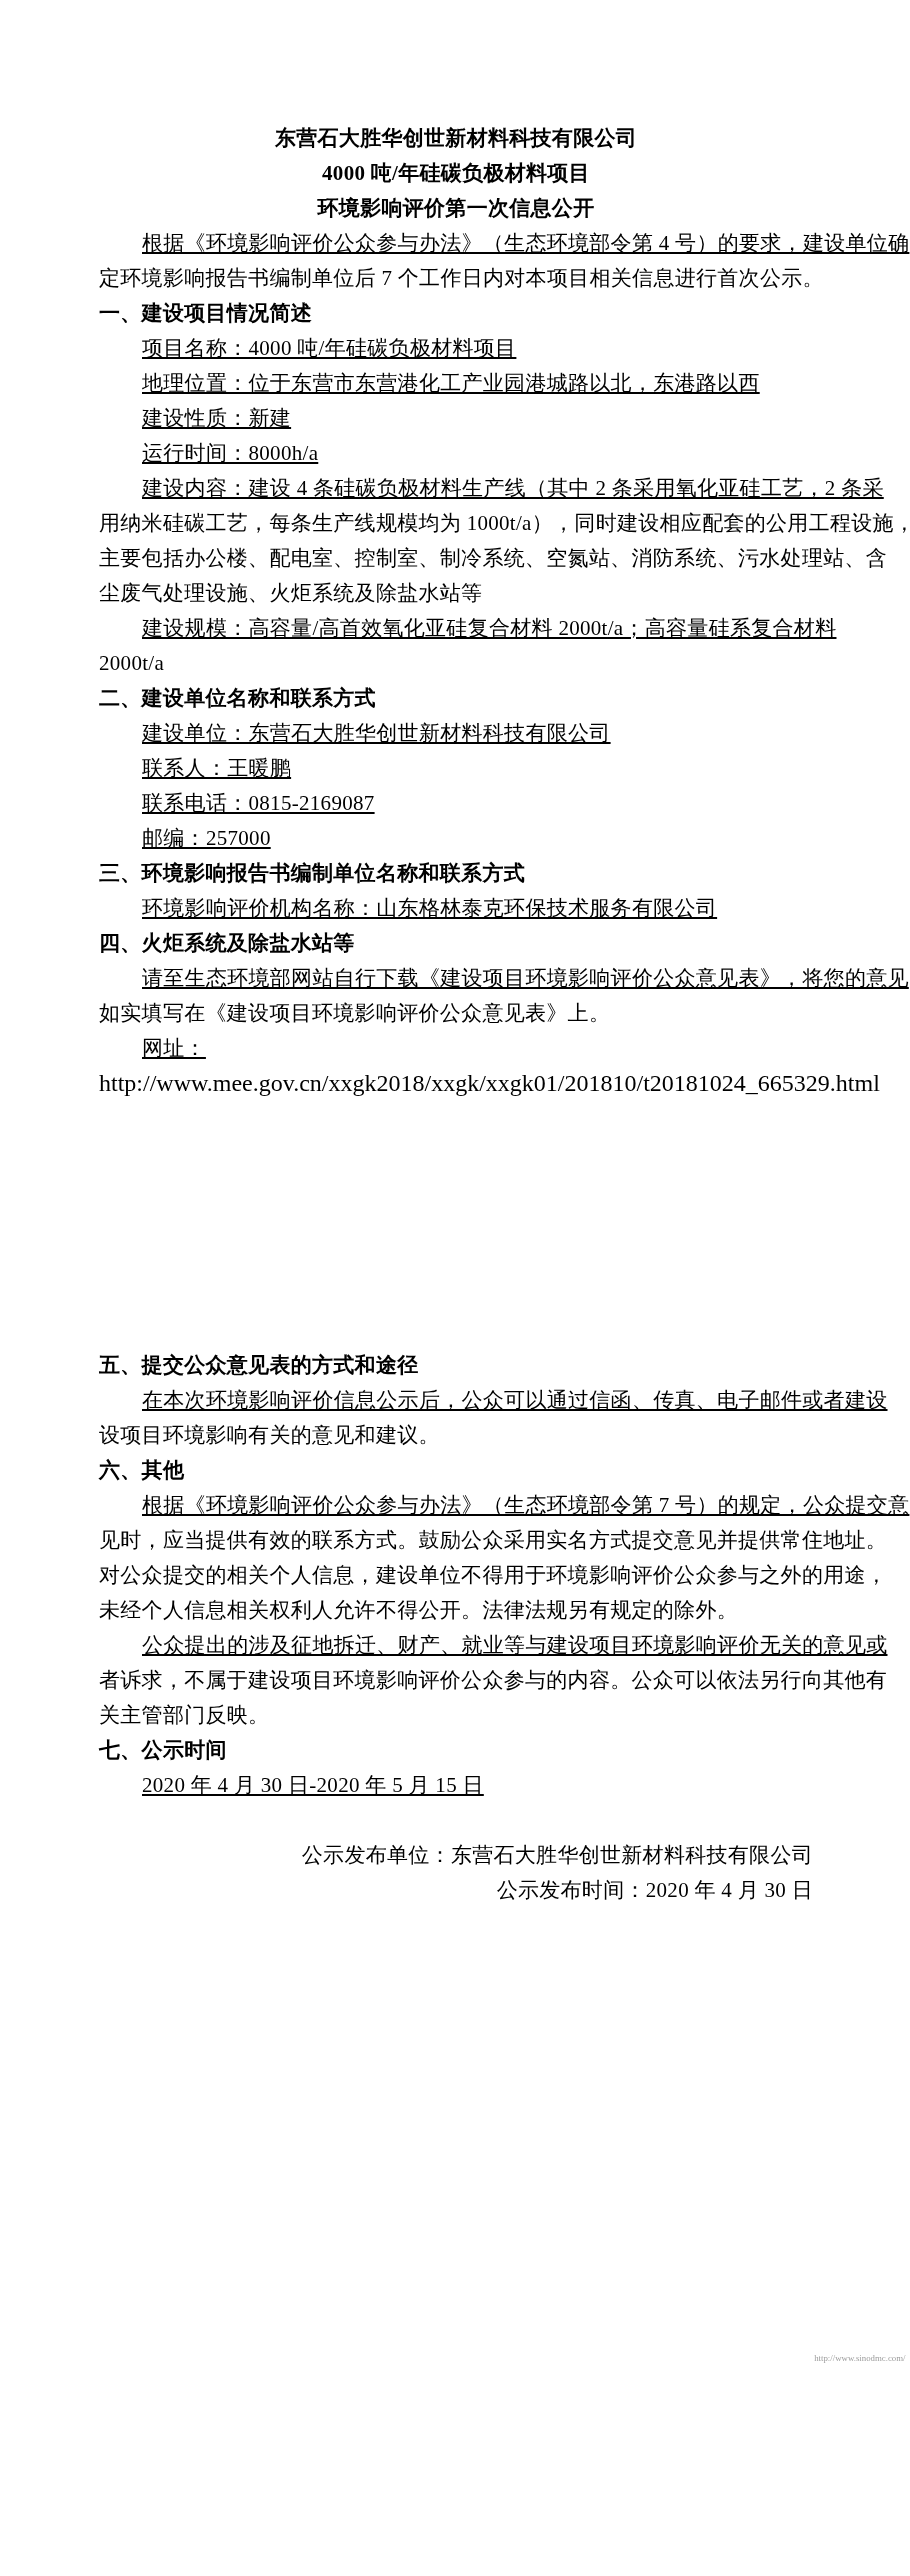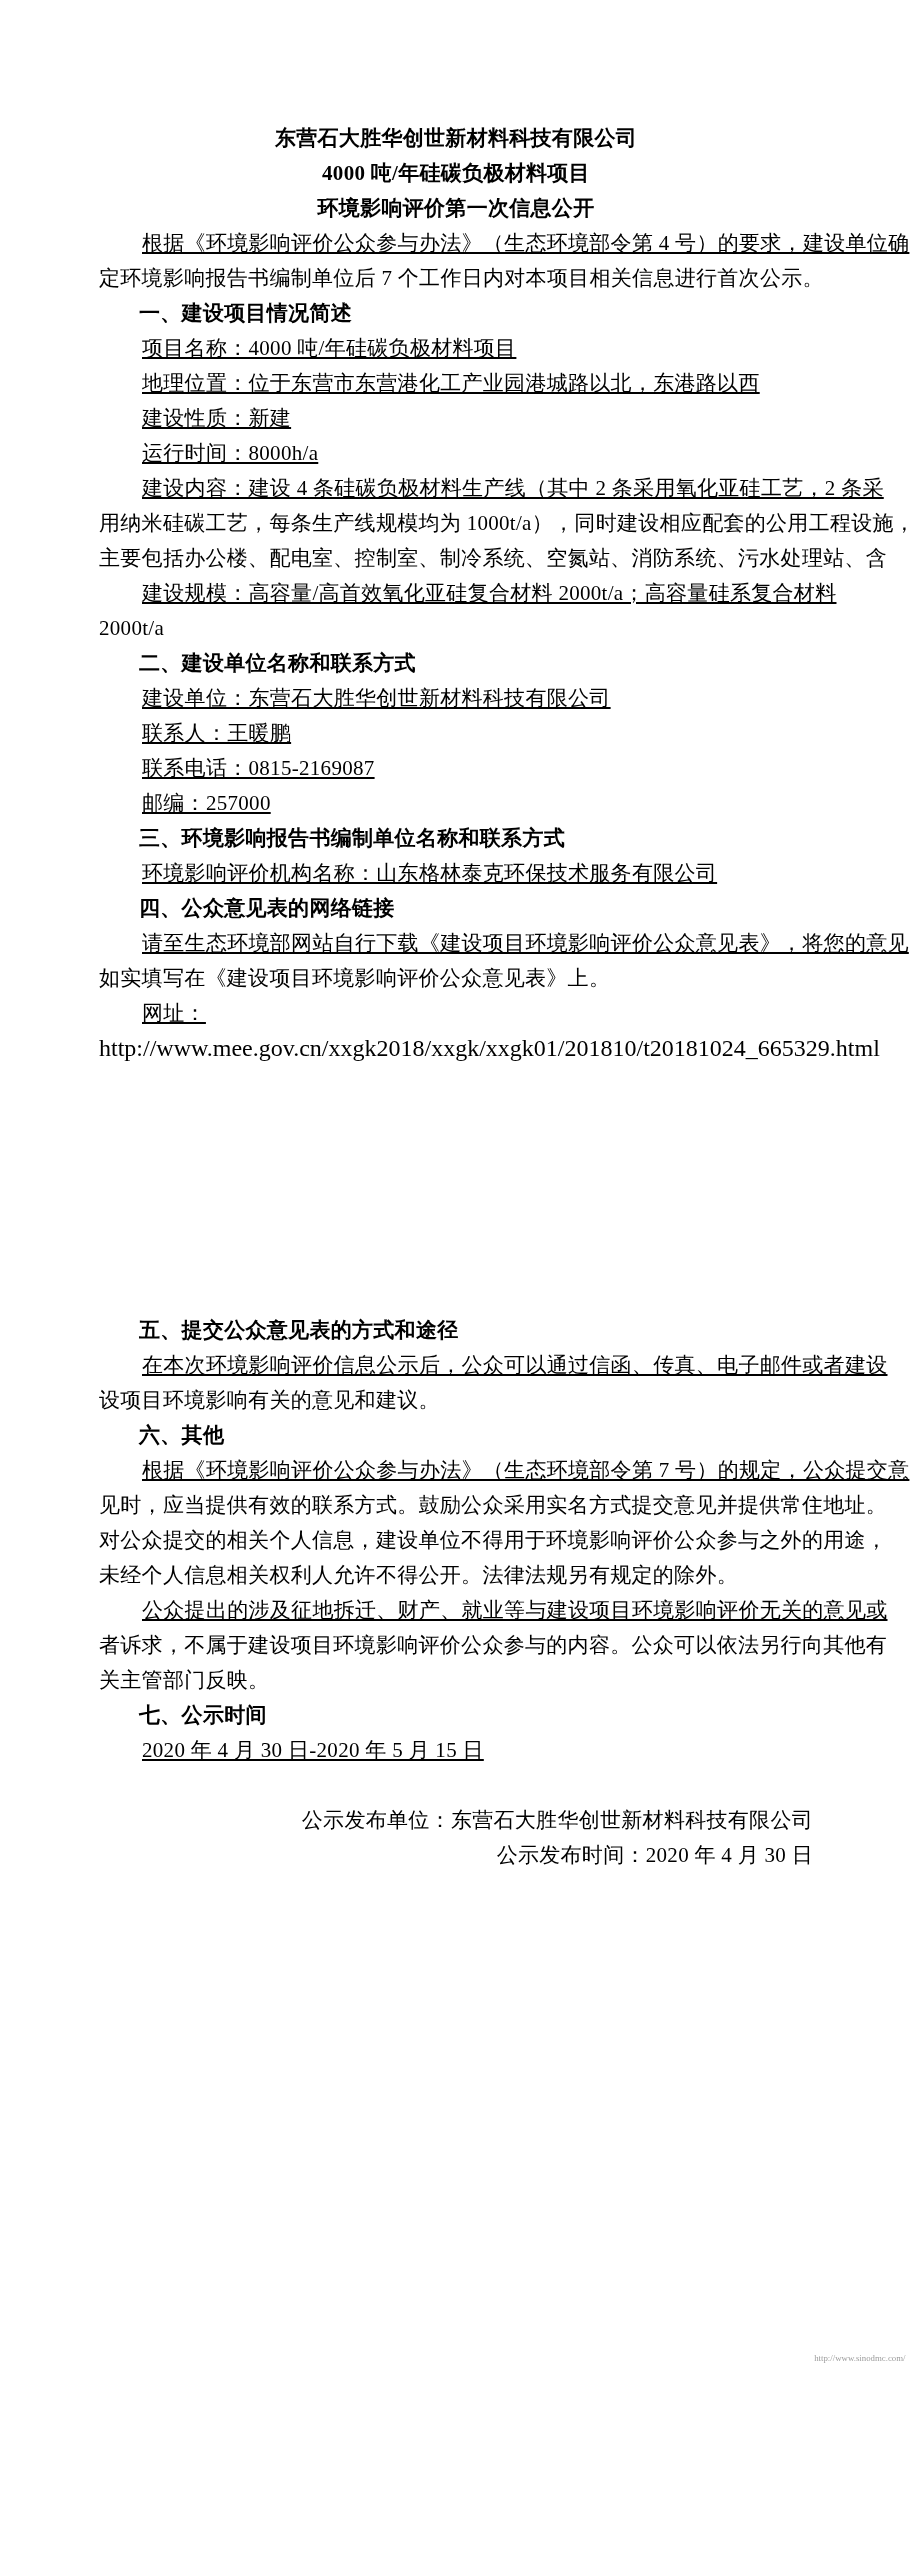--- a/index.html
+++ b/index.html
@@ -24,21 +24,20 @@
     font-size:21px;
     white-space:nowrap;
     letter-spacing:0.3px;
   }
   .title{
     text-align:center;
     font-weight:bold;
   }
   .heading{
     font-weight:bold;
-    margin-left:40px;
   }
   .ind{
     padding-left:43px;
     text-decoration:underline;
   }
   .url{
     font-size:24px;
     letter-spacing:0;
   }
   .right{
@@ -69,33 +68,34 @@
     <div class="line">定环境影响报告书编制单位后 7 个工作日内对本项目相关信息进行首次公示。</div>
 
     <div class="line heading">一、建设项目情况简述</div>
     <div class="line ind">项目名称：4000 吨/年硅碳负极材料项目</div>
     <div class="line ind">地理位置：位于东营市东营港化工产业园港城路以北，东港路以西</div>
     <div class="line ind">建设性质：新建</div>
     <div class="line ind">运行时间：8000h/a</div>
     <div class="line ind">建设内容：建设 4 条硅碳负极材料生产线（其中 2 条采用氧化亚硅工艺，2 条采</div>
     <div class="line">用纳米硅碳工艺，每条生产线规模均为 1000t/a），同时建设相应配套的公用工程设施，</div>
     <div class="line">主要包括办公楼、配电室、控制室、制冷系统、空氮站、消防系统、污水处理站、含</div>
+    <div class="line">尘废气处理设施、火炬系统及除盐水站等</div>
     <div class="line ind">建设规模：高容量/高首效氧化亚硅复合材料 2000t/a；高容量硅系复合材料</div>
     <div class="line">2000t/a</div>
 
     <div class="line heading">二、建设单位名称和联系方式</div>
     <div class="line ind">建设单位：东营石大胜华创世新材料科技有限公司</div>
     <div class="line ind">联系人：王暖鹏</div>
     <div class="line ind">联系电话：0815-2169087</div>
     <div class="line ind">邮编：257000</div>
 
     <div class="line heading">三、环境影响报告书编制单位名称和联系方式</div>
     <div class="line ind">环境影响评价机构名称：山东格林泰克环保技术服务有限公司</div>
 
-    <div class="line heading">四、公众意见表的网络链接</div>
+    <div class="line heading">四、火炬系统及除盐水站等</div>
     <div class="line ind">请至生态环境部网站自行下载《建设项目环境影响评价公众意见表》，将您的意见</div>
     <div class="line">如实填写在《建设项目环境影响评价公众意见表》上。</div>
     <div class="line ind">网址：</div>
     <div class="line url">http://www.mee.gov.cn/xxgk2018/xxgk/xxgk01/201810/t20181024_665329.html</div>
 
     <div class="gap-large"></div>
 
     <div class="line heading">五、提交公众意见表的方式和途径</div>
     <div class="line ind">在本次环境影响评价信息公示后，公众可以通过信函、传真、电子邮件或者建设</div>
     <div class="line">设项目环境影响有关的意见和建议。</div>

